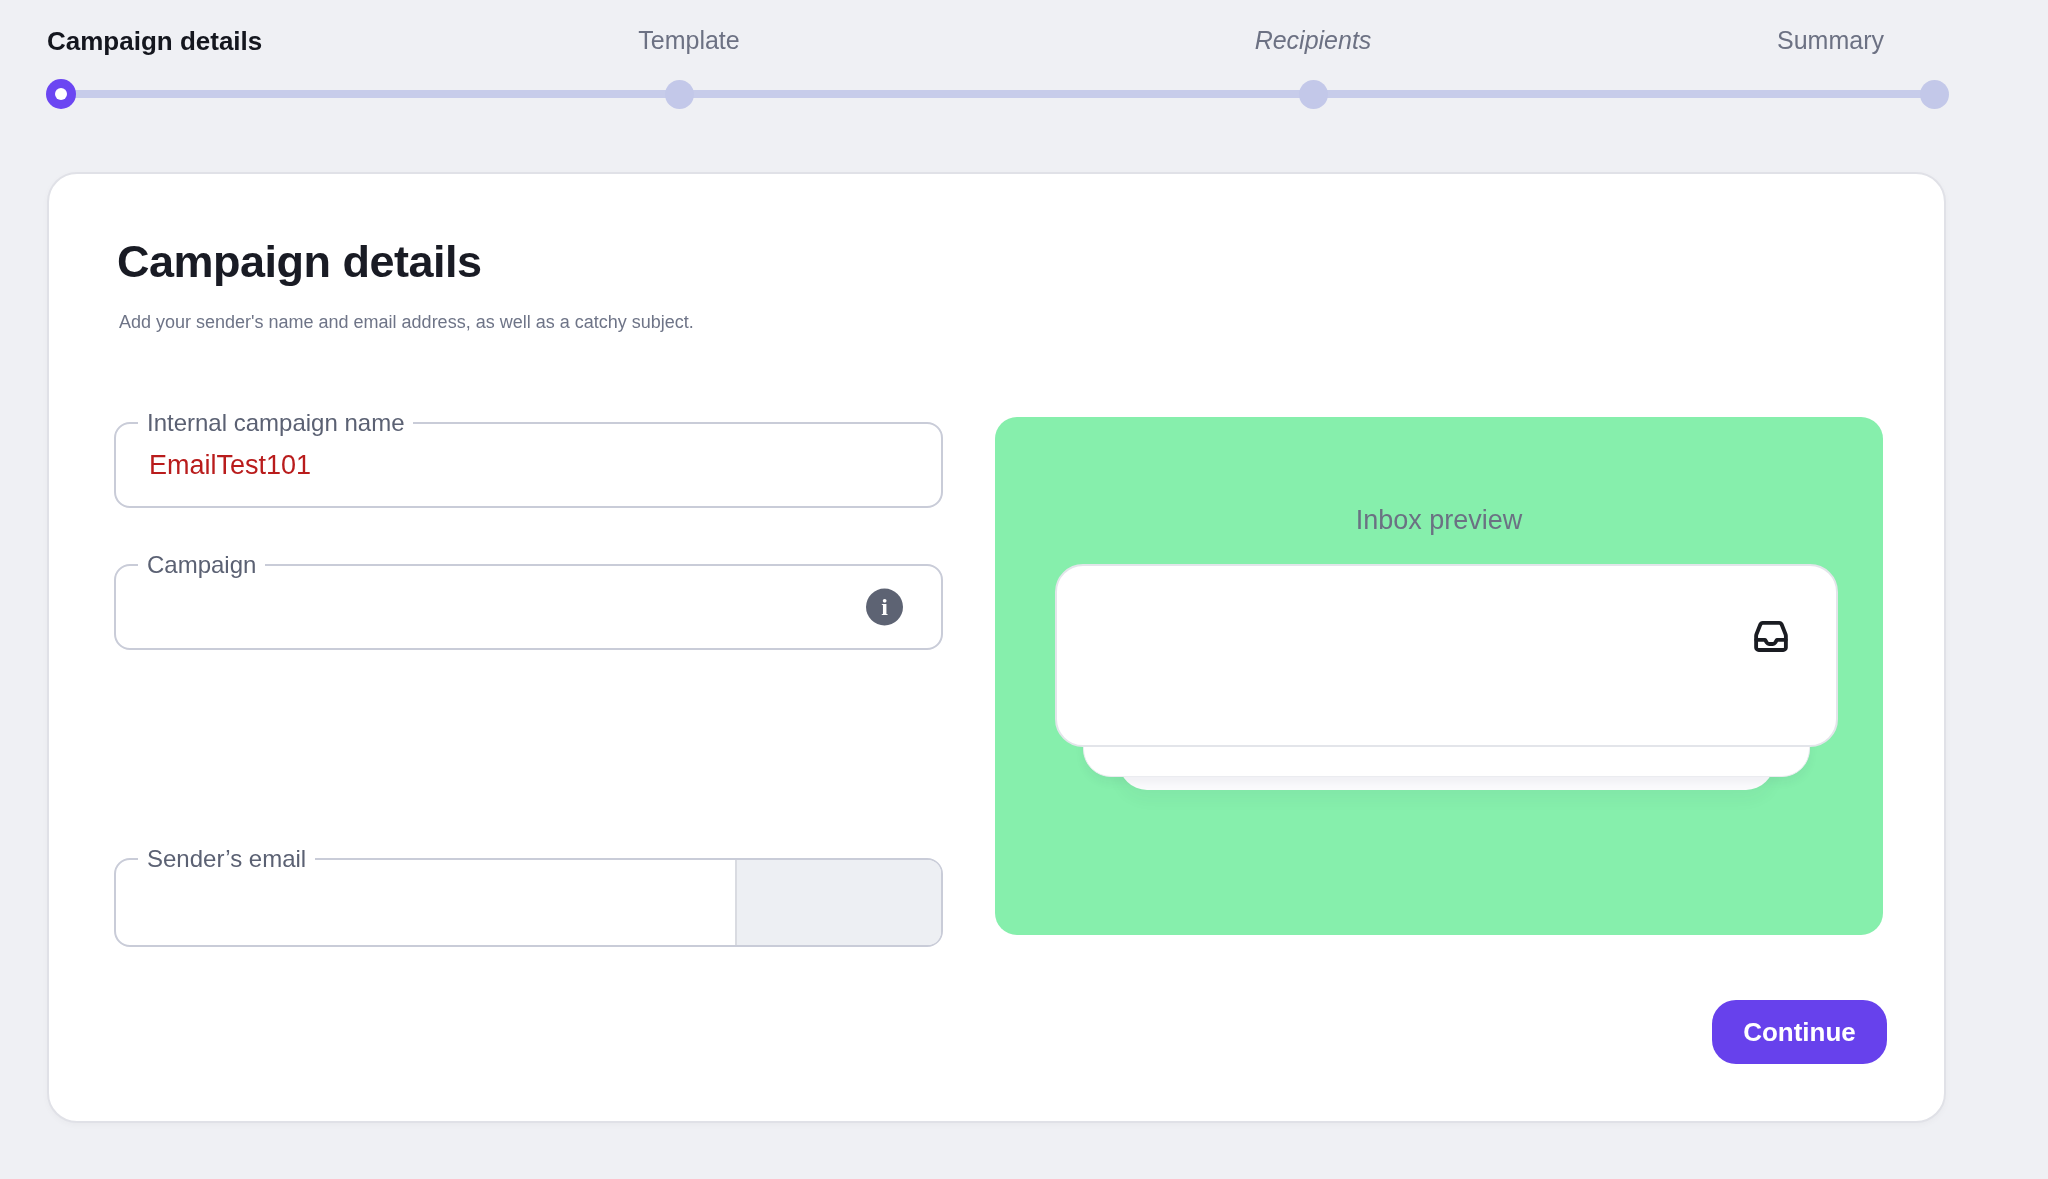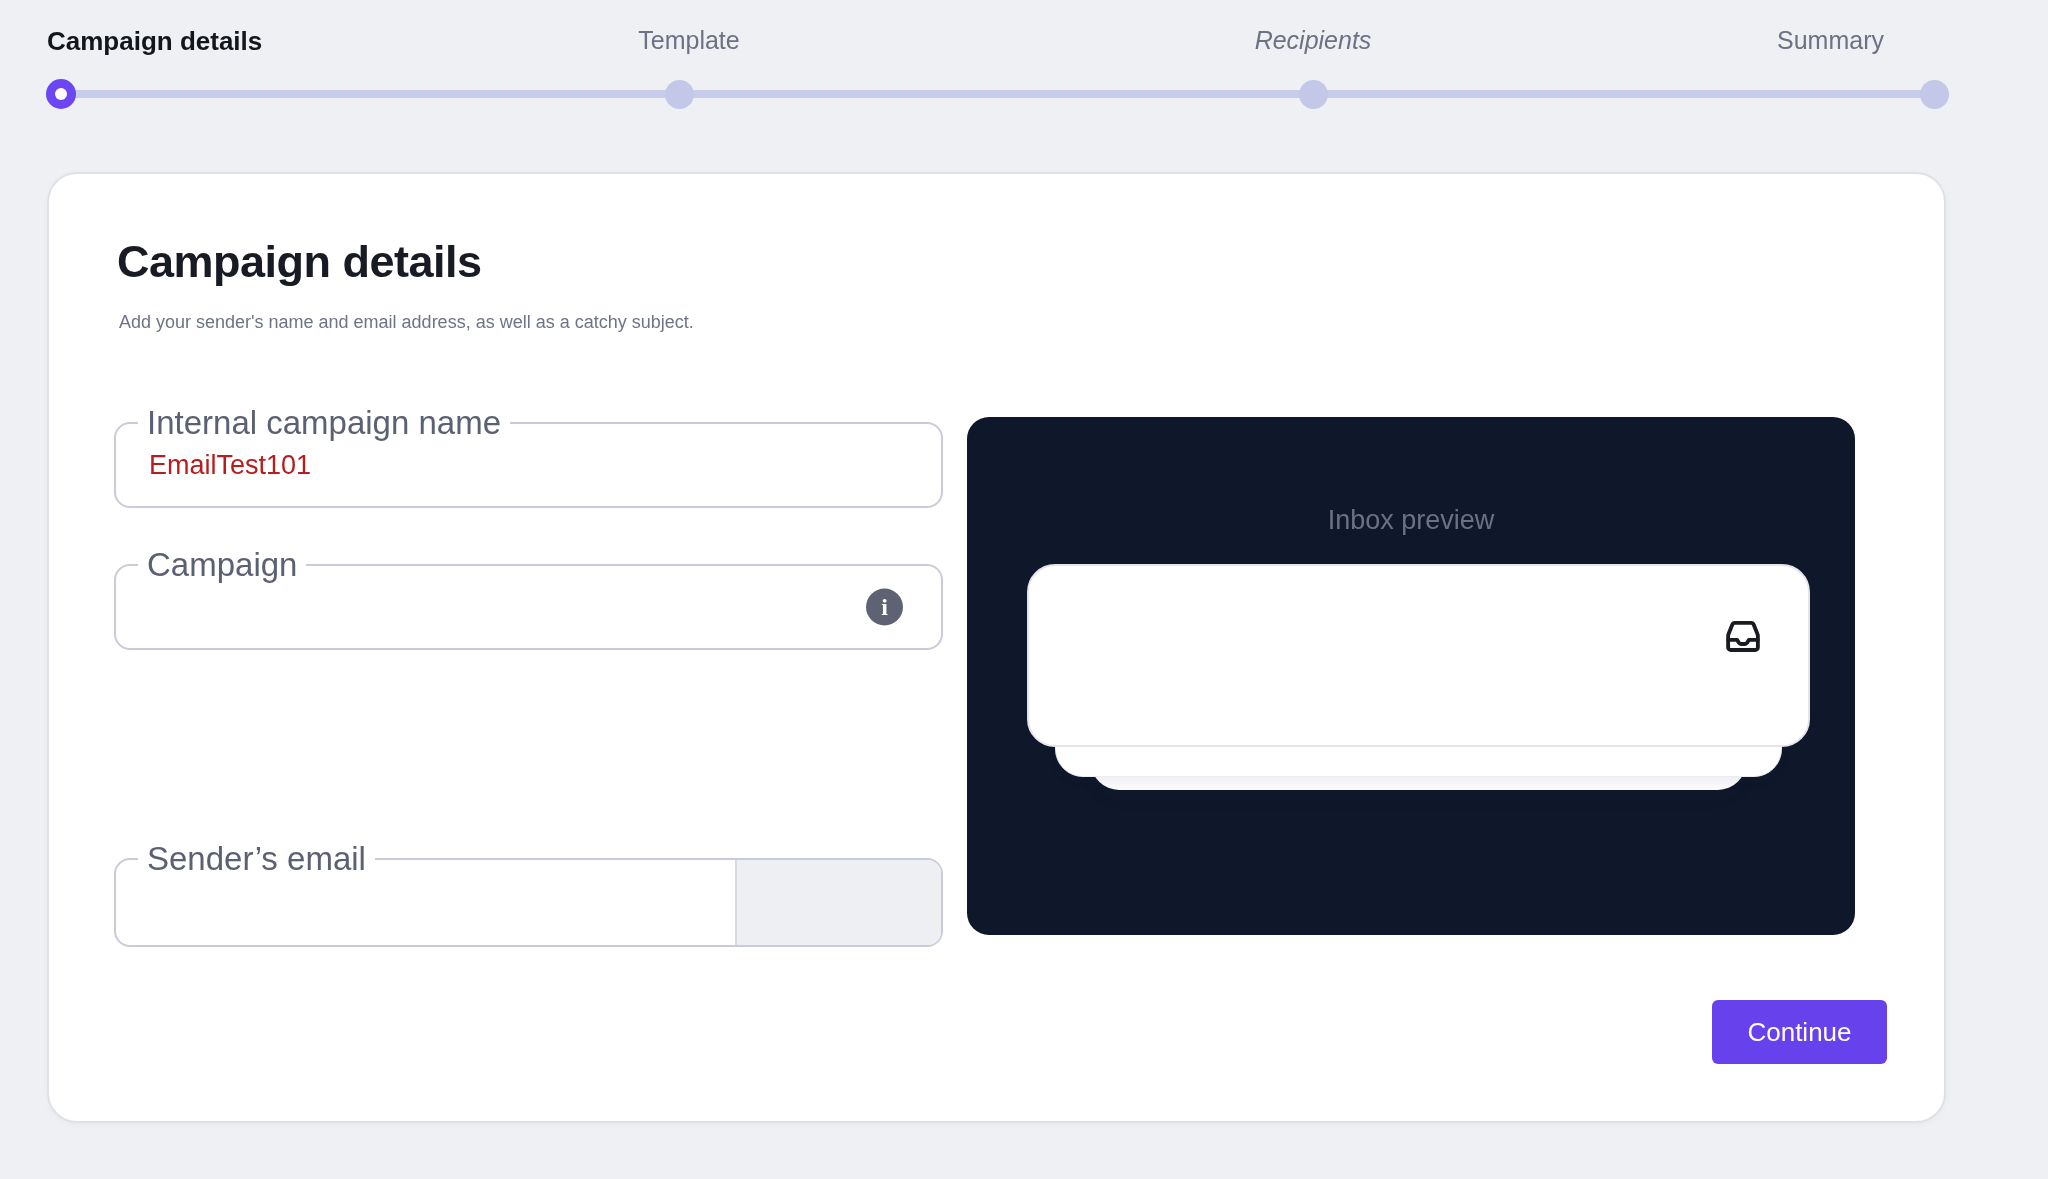--- a/index.html
+++ b/index.html
@@ -43,21 +43,21 @@
   .field {
     position:absolute; left:65px; width:829px;
     border:2px solid #c9ccd8; border-radius:16px; background:#fff;
   }
   .f1 { top:248px; height:86px; }
   .f2 { top:390px; height:86px; }
   .f3 { top:531px; height:89px; }
   .f4 { top:674px; height:89px;margin-top:10px; }
   .field-label {
     position:absolute; top:-15px; left:22px; background:#fff; padding:0 9px;
-    font-size:33px; line-height:28px; color:#5b6173; white-space:nowrap;
+    font-size:24px; line-height:28px; color:#5b6173; white-space:nowrap;
   }
   .field-input {
     position:absolute; left:0; top:0; width:100%; height:100%;
     border:none; outline:none; background:transparent;
     padding:0 0 0 33px; font-family:inherit; font-size:27px; color:#b91c1c;
     border-radius:16px;
   }
   .f4 .field-input { width:615px; border-radius:16px 0 0 16px; }
   .info-badge {
     position:absolute; right:38px; top:50%; transform:translateY(-50%);
@@ -67,22 +67,22 @@
     cursor:default;
   }
   .email-suffix {
     position:absolute; top:0; right:0; bottom:0; width:206px;
     background:#edeff3; border-left:2px solid #d9dbe1;
     border-radius:0 13px 13px 0;
   }
 
   
   .preview-panel {
-    position:absolute; left:918px; top:243px; width:888px; height:518px;
-    background:#0f172a; border-radius:22px;
+    position:absolute; left:946px; top:243px; width:888px; height:518px;
+    background:#86efac; border-radius:22px;
   }
   .preview-title { position:absolute; top:88px; left:0; width:100%; text-align:center; font-size:27px; color:#6b7183; }
   .preview-card {
     position:absolute; left:60px; top:147px; width:783px; height:183px;
     background:#fff; border:2px solid #e3e5ea; border-radius:28px; z-index:3;
   }
   .preview-layer2 {
     position:absolute; left:88px; top:200px; width:727px; height:160px;
     background:#fff; border:1px solid #ebecf0; border-radius:28px; z-index:2;
     box-shadow:0 6px 10px rgba(40,45,80,0.05);
@@ -90,22 +90,22 @@
   .preview-layer3 {
     position:absolute; left:124px; top:220px; width:655px; height:153px;
     background:#fbfbfd; border-radius:28px; z-index:1;
     box-shadow:0 10px 16px rgba(40,45,80,0.04);
   }
   .inbox-icon { position:absolute; right:44px; top:49px; width:42px; height:42px; }
 
   
   .continue-btn {
     position:absolute; left:1663px; top:826px; width:175px; height:64px;
-    background:#6741ec; border:none; border-radius:6px;
-    color:#ffffff; font-family:inherit; font-size:26px; font-weight:400;
+    background:#6741ec; border:none; border-radius:24px;
+    color:#ffffff; font-family:inherit; font-size:26px; font-weight:700;
     cursor:pointer;
   }
 </style>
 </head>
 <body>
 
 <div class="stepper">
   <span class="step-label active sl-1">Campaign details</span>
   <span class="step-label sl-2">Template</span>
   <span class="step-label sl-3">Recipients</span>

